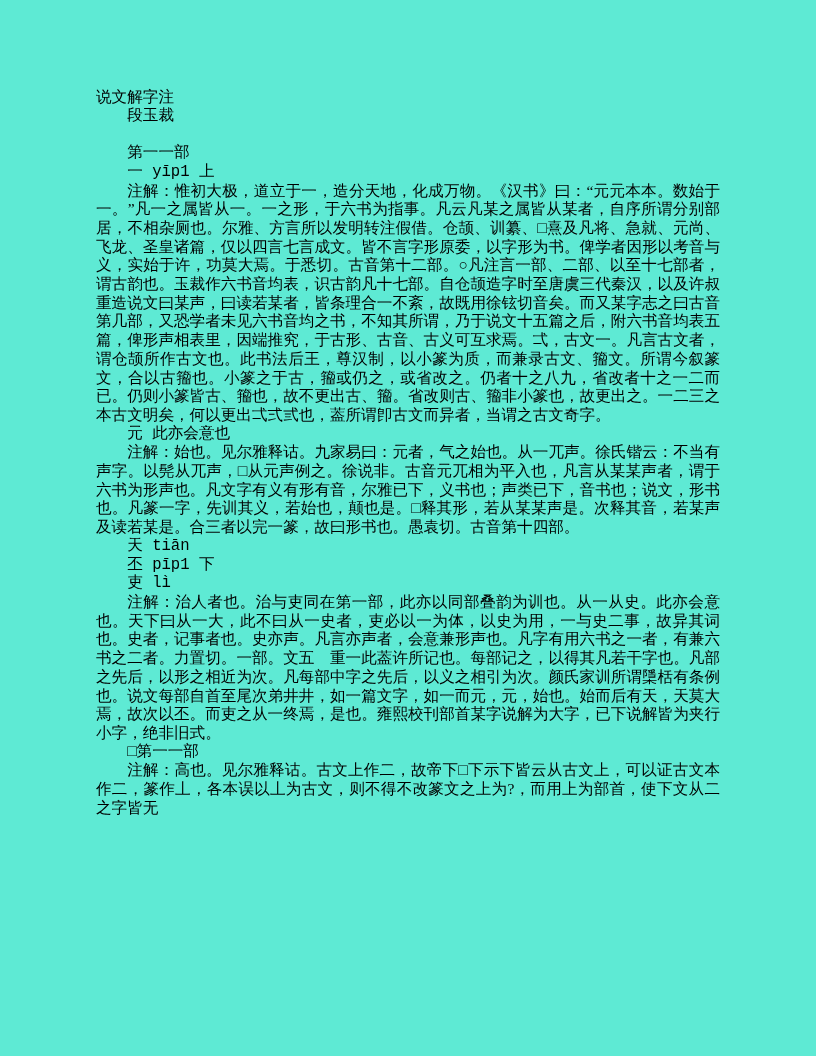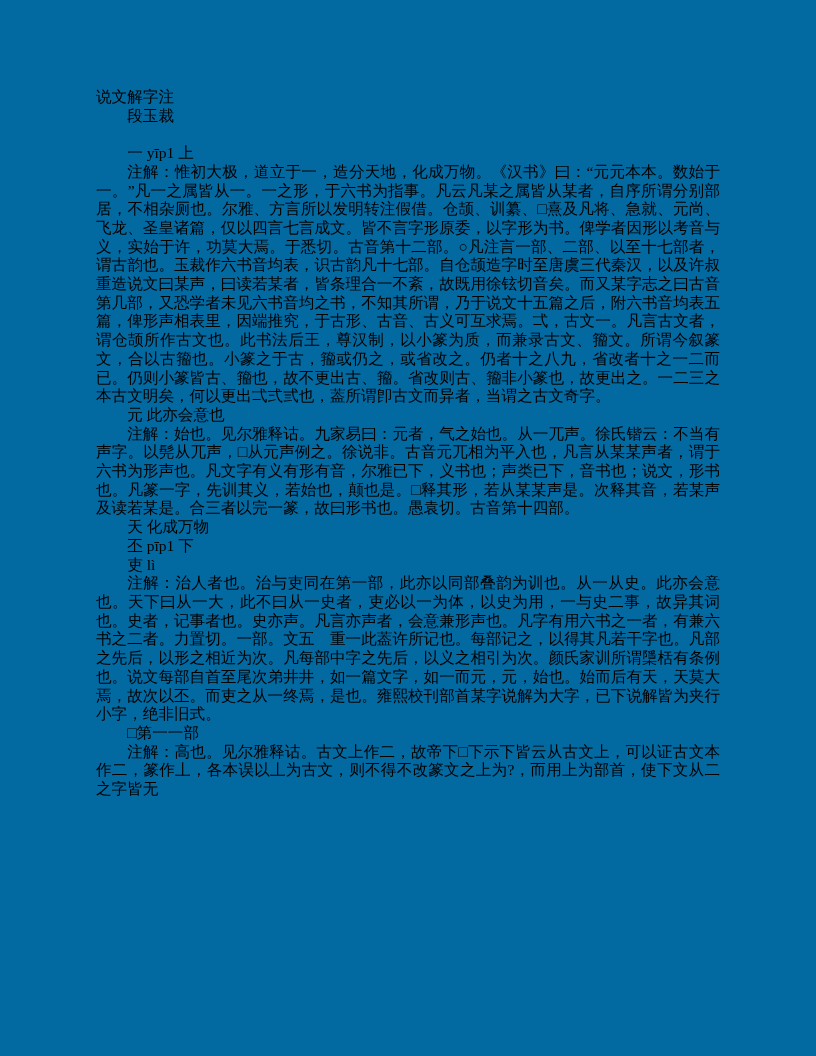--- a/index.html
+++ b/index.html
@@ -5,59 +5,61 @@
   html, body {
     margin: 0;
     padding: 0;
     background: #ffffff;
   }
   .page {
     position: relative;
     width: 816px;
     height: 1056px;
     margin: 0 auto;
-    background: #0369a1;
+    background: #5eead4;
     box-sizing: border-box;
     padding: 88px 96px 0 96px;
     overflow: hidden;
     font-family: "Liberation Serif", "DejaVu Serif", serif;
     font-size: 15.6px;
     line-height: 1.2;
     color: #000000;
   }
   .page p {
     margin: 0;
     padding: 0;
   }
   .indent {
     text-indent: 2em;
+    font-family: Liberation Mono, monospace;
   }
   .para {
     text-indent: 2em;
     text-align: justify;
   }
   .blank {
     height: 1.2em;
   }
 </style>
 </head>
 <body>
 
 <div class="page">
   <p>说文解字注</p>
   <p class="indent">段玉裁</p>
   <p class="blank"></p>
+  <p class="indent">第一一部</p>
 
   <p class="indent">一 yīp1 上</p>
   <p class="para">注解：惟初大极，道立于一，造分天地，化成万物。《汉书》曰：“元元本本。数始于一。”凡一之属皆从一。一之形，于六书为指事。凡云凡某之属皆从某者，自序所谓分别部居，不相杂厕也。尔雅、方言所以发明转注假借。仓颉、训纂、□熹及凡将、急就、元尚、飞龙、圣皇诸篇，仅以四言七言成文。皆不言字形原委，以字形为书。俾学者因形以考音与义，实始于许，功莫大焉。于悉切。古音第十二部。○凡注言一部、二部、以至十七部者，谓古韵也。玉裁作六书音均表，识古韵凡十七部。自仓颉造字时至唐虞三代秦汉，以及许叔重造说文曰某声，曰读若某者，皆条理合一不紊，故既用徐铉切音矣。而又某字志之曰古音第几部，又恐学者未见六书音均之书，不知其所谓，乃于说文十五篇之后，附六书音均表五篇，俾形声相表里，因端推究，于古形、古音、古义可互求焉。弌，古文一。凡言古文者，谓仓颉所作古文也。此书法后王，尊汉制，以小篆为质，而兼录古文、籀文。所谓今叙篆文，合以古籀也。小篆之于古，籀或仍之，或省改之。仍者十之八九，省改者十之一二而已。仍则小篆皆古、籀也，故不更出古、籀。省改则古、籀非小篆也，故更出之。一二三之本古文明矣，何以更出弌弍弎也，葢所谓卽古文而异者，当谓之古文奇字。</p>
 
   <p class="indent">元 此亦会意也</p>
   <p class="para">注解：始也。见尔雅释诂。九家易曰：元者，气之始也。从一兀声。徐氏锴云：不当有声字。以髡从兀声，□从元声例之。徐说非。古音元兀相为平入也，凡言从某某声者，谓于六书为形声也。凡文字有义有形有音，尔雅已下，义书也；声类已下，音书也；说文，形书也。凡篆一字，先训其义，若始也，颠也是。□释其形，若从某某声是。次释其音，若某声及读若某是。合三者以完一篆，故曰形书也。愚袁切。古音第十四部。</p>
 
-  <p class="indent">天 化成万物</p>
+  <p class="indent">天 tiān</p>
 
   <p class="indent">丕 pīp1 下</p>
 
   <p class="indent">吏 lì</p>
   <p class="para">注解：治人者也。治与吏同在第一部，此亦以同部叠韵为训也。从一从史。此亦会意也。天下曰从一大，此不曰从一史者，吏必以一为体，以史为用，一与史二事，故异其词也。史者，记事者也。史亦声。凡言亦声者，会意兼形声也。凡字有用六书之一者，有兼六书之二者。力置切。一部。文五　重一此葢许所记也。每部记之，以得其凡若干字也。凡部之先后，以形之相近为次。凡每部中字之先后，以义之相引为次。颜氏家训所谓檃栝有条例也。说文每部自首至尾次弟井井，如一篇文字，如一而元，元，始也。始而后有天，天莫大焉，故次以丕。而吏之从一终焉，是也。雍熙校刊部首某字说解为大字，已下说解皆为夹行小字，绝非旧式。</p>
 
   <p class="indent">□第一一部</p>
   <p class="para">注解：高也。见尔雅释诂。古文上作二，故帝下□下示下皆云从古文上，可以证古文本作二，篆作丄，各本误以丄为古文，则不得不改篆文之上为?，而用上为部首，使下文从二之字皆无</p>
 </div>
 

